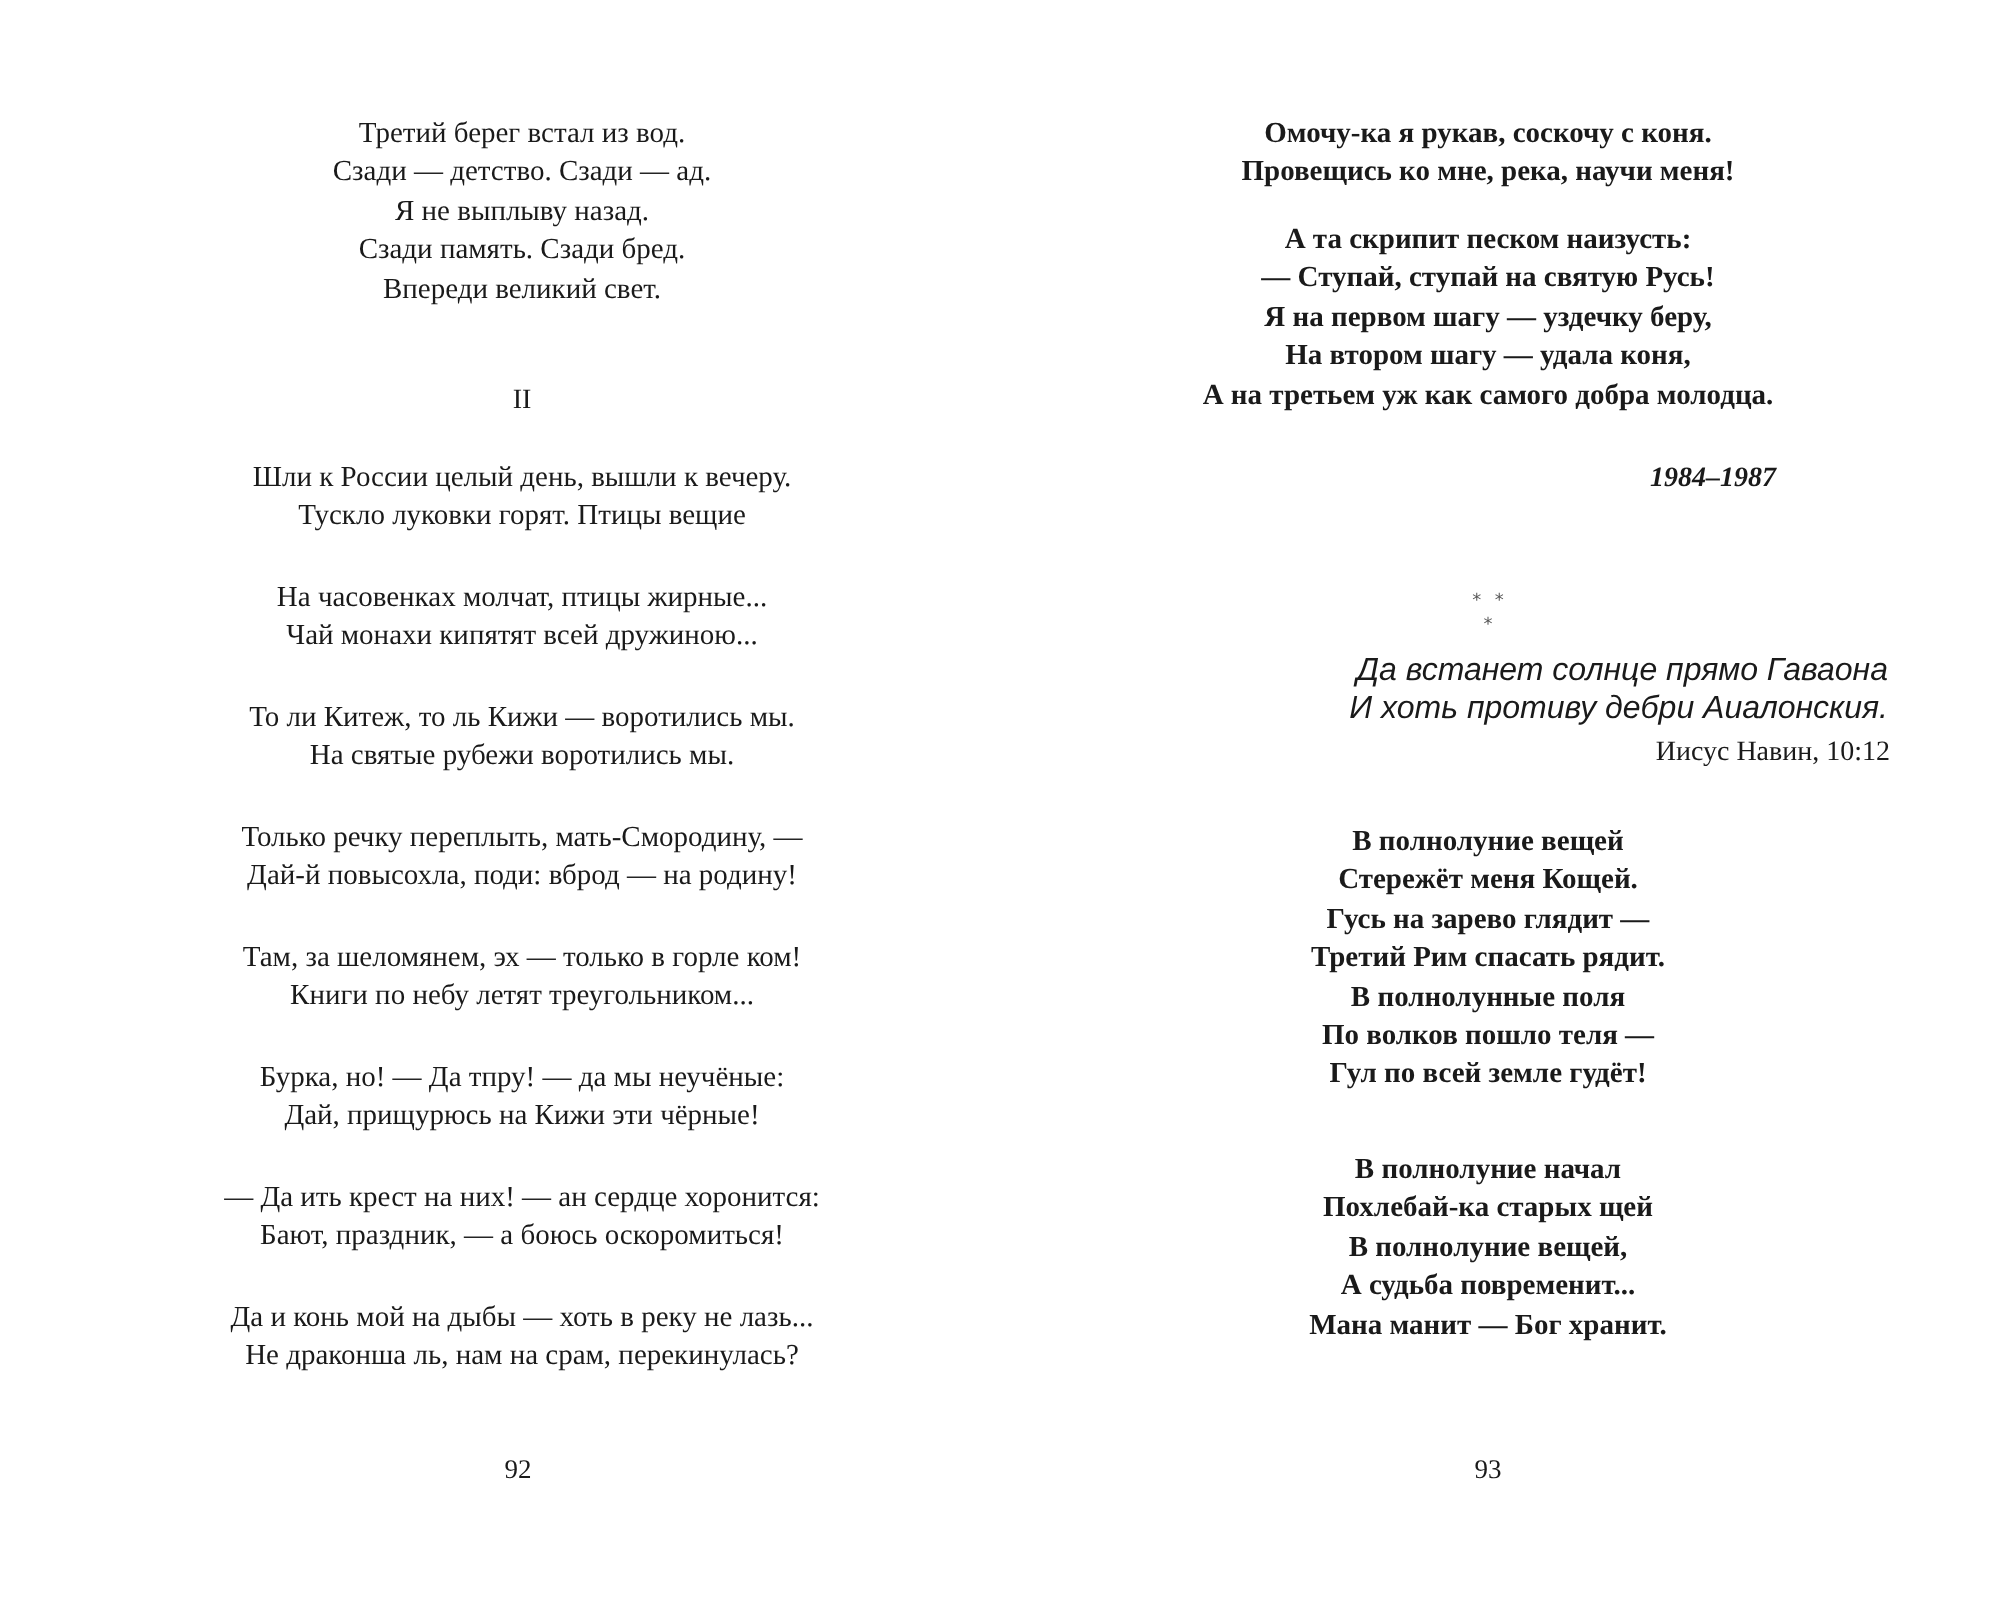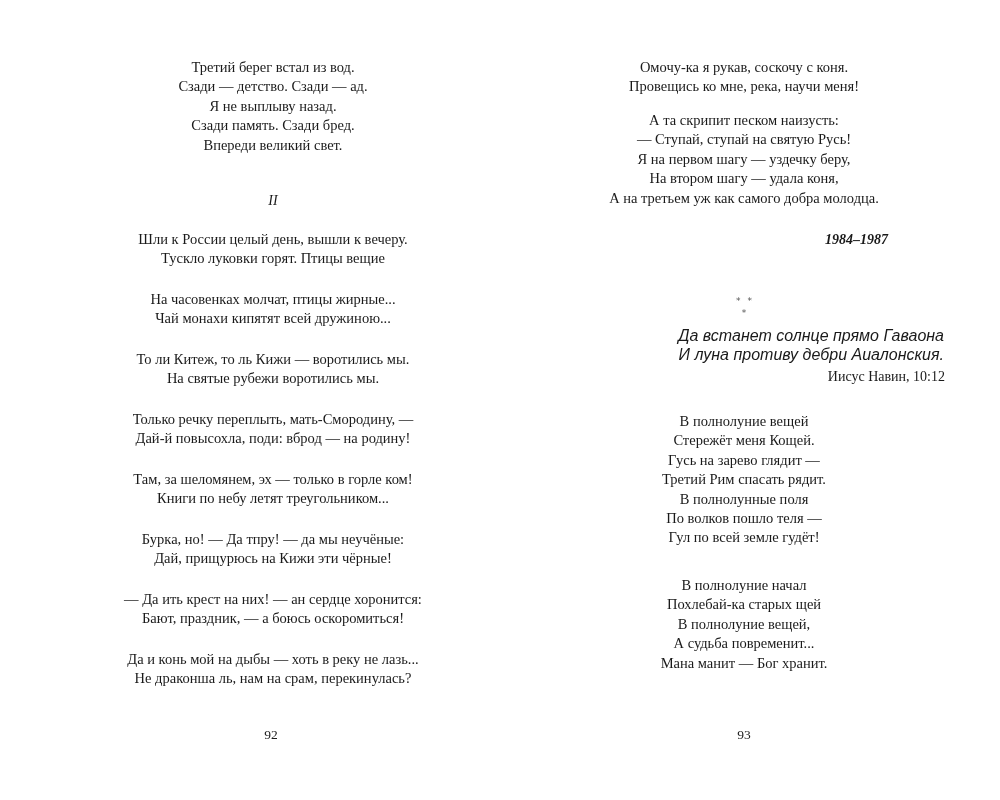--- a/index.html
+++ b/index.html
@@ -13,45 +13,44 @@
       position: relative;
       overflow: hidden;
       font-family: "DejaVu Serif", "Liberation Serif", serif;
       color: #1a1a1a;
     }
     .page {
       position: absolute;
       top: 0;
       height: 800px;
     }
-    .page-left { left: 16px; width: 500px; }
+    .page-left { left: 4px; width: 500px; }
     .page-right { left: 500px; width: 500px; }
 
     .block {
       position: absolute;
       text-align: center;
       font-family: "Liberation Serif", "DejaVu Serif", serif;
       font-size: 14.5px;
       line-height: 19.4px;
       white-space: nowrap;
     }
     .line { display: block; }
 
     
     .lcol { left: 57px; width: 400px; }
     
-    .rcol { left: 44px; width: 400px; }
+    .rcol { left: 44px; width: 400px; font-weight: bold; }
 
     .heading {
       position: absolute;
       text-align: center;
       font-family: "Liberation Serif", "DejaVu Serif", serif;
       font-size: 14px;
       line-height: 16px;
-      font-style: italic;
     }
 
     .date {
       position: absolute;
       right: 112px;
       font-family: "Liberation Serif", "DejaVu Serif", serif;
       font-style: italic;
       font-weight: bold;
       font-size: 14px;
       line-height: 16px;
@@ -173,21 +172,21 @@
     <span class="line">На втором шагу — удала коня,</span>
     <span class="line">А на третьем уж как самого добра молодца.</span>
   </div>
 
   <div class="date" style="top:232px;">1984–1987</div>
 
   <div class="asterisks" style="top:295px;">* * *</div>
 
   <div class="epigraph" style="top:327px;">
     <span class="line">Да встанет солнце прямо Гаваона</span>
-    <span class="line">И луна противу дебри Аиалонския.</span>
+    <span class="line">И хоть противу дебри Аиалонския.</span>
   </div>
 
   <div class="attribution" style="top:369px;">Иисус Навин, 10:12</div>
 
   <div class="block rcol" style="top:412px;">
     <span class="line">В полнолуние вещей</span>
     <span class="line">Стережёт меня Кощей.</span>
     <span class="line">Гусь на зарево глядит —</span>
     <span class="line">Третий Рим спасать рядит.</span>
     <span class="line">В полнолунные поля</span>

